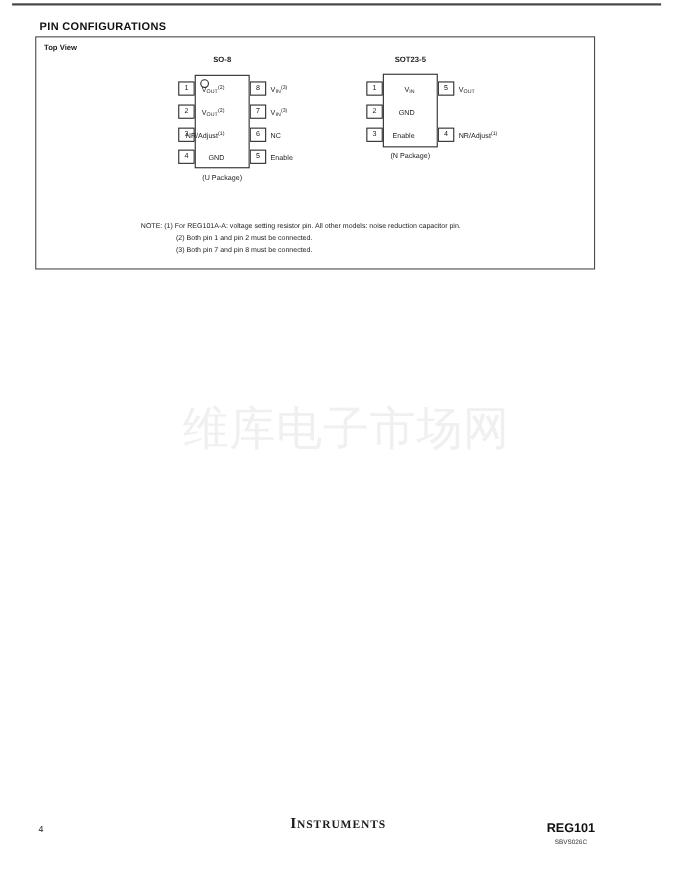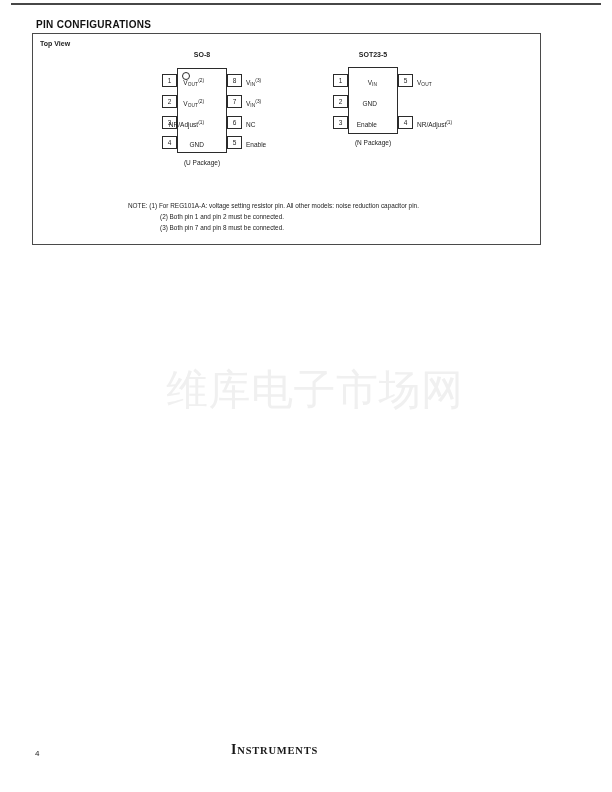--- a/index.html
+++ b/index.html
@@ -44,21 +44,21 @@
 
   .page-num { position:absolute; left:35px; top:749px; font-size:8px; }
 
   .ti-logo { position:absolute; left:231px; top:743px; width:120px; }
   .ti-row1 { display:flex; align-items:flex-end; margin-left:2px; }
   .ti-map { width:20px; height:18px; margin-right:9px; }
   .ti-word { display:block; font-family:"Liberation Serif", serif; font-weight:700;
     color:#191919; letter-spacing:0.8px; }
   .ti-texas { font-size:10px; line-height:10px; }
   .ti-texas::first-letter { font-size:13.5px; }
-  .ti-instruments { font-size:10.5px; line-height:12px; margin-top:1px; }
+  .ti-instruments { font-size:10.5px; line-height:12px; margin-top:1px;text-align:right; }
   .ti-instruments::first-letter { font-size:14px; }
 
   .footer-right { position:absolute; left:458px; top:747px; width:122px; text-align:center; }
   .part-number { font-size:11.5px; font-weight:bold; color:#111; }
   .doc-number { font-size:5.8px; margin-top:4px; color:#333; }
 </style>
 </head>
 <body>
 
 <div class="page">
@@ -145,14 +145,18 @@
   <div class="note-line" style="left:160px; top:224px;">(3) Both pin 7 and pin 8 must be connected.</div>
 
   <div class="watermark">维库电子市场网</div>
 
   <div class="page-num">4</div>
 
   <div class="ti-logo">
     <span class="ti-word ti-instruments">INSTRUMENTS</span>
   </div>
 
+  <div class="footer-right">
+    <div class="part-number">REG101</div>
+    <div class="doc-number">SBVS026C</div>
+  </div>
 
 </div>
 
 </body></html>

